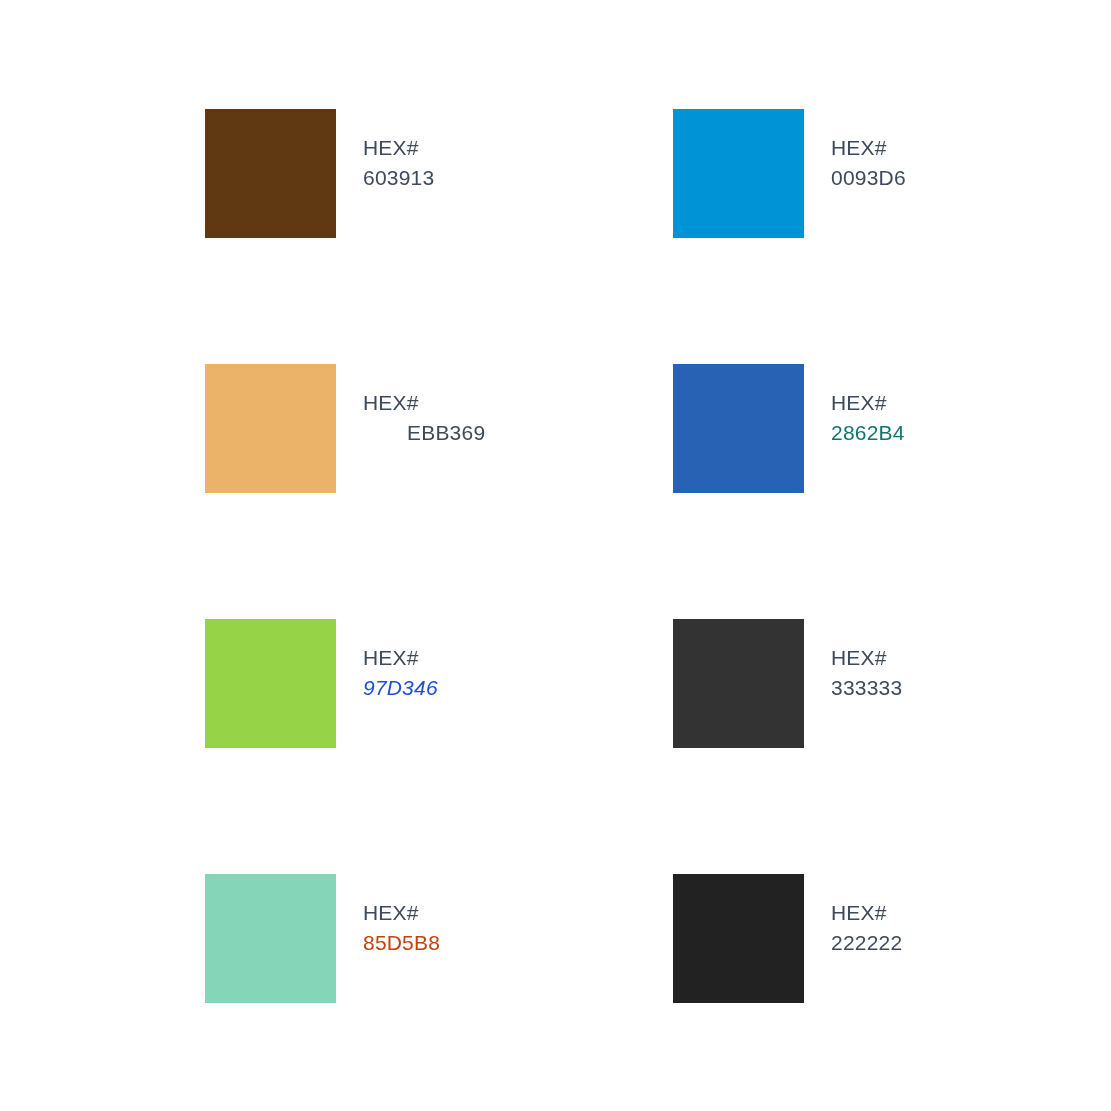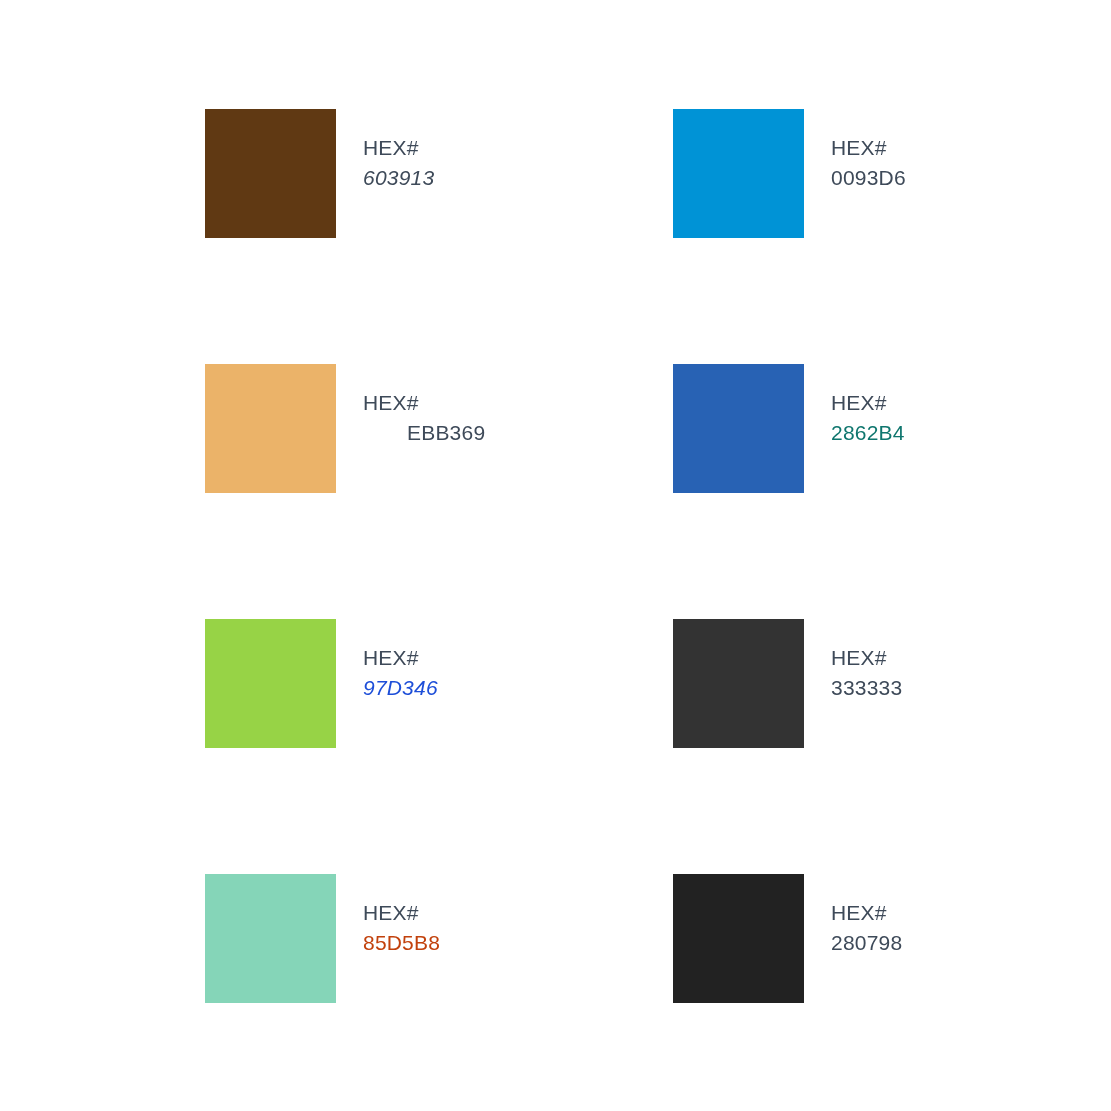--- a/index.html
+++ b/index.html
@@ -76,21 +76,21 @@
 <body style="background: rgb(255, 255, 255);">
 
 <div id="palette-sheet">
 
   <div class="palette-grid">
 
     <div class="swatch-entry">
       <div class="swatch-chip" style="background: rgb(96, 57, 19);"></div>
       <div class="swatch-caption">
         <div class="caption-line caption-label" style="color: rgb(62, 74, 89);">HEX#</div>
-        <div class="caption-line caption-value" style="color: rgb(62, 74, 89); font-style: italic;">603913</div>
+        <div class="caption-line caption-value" style="color: rgb(62, 74, 89);">603913</div>
       </div>
     </div>
 
     <div class="swatch-entry">
       <div class="swatch-chip" style="background: rgb(0, 147, 214);"></div>
       <div class="swatch-caption">
         <div class="caption-line caption-label" style="color: rgb(62, 74, 89);">HEX#</div>
         <div class="caption-line caption-value" style="color: rgb(62, 74, 89);">0093D6</div>
       </div>
     </div>
@@ -132,18 +132,18 @@
       <div class="swatch-caption">
         <div class="caption-line caption-label" style="color: rgb(62, 74, 89);">HEX#</div>
         <div class="caption-line caption-value" style="color: #c2410c;">85D5B8</div>
       </div>
     </div>
 
     <div class="swatch-entry">
       <div class="swatch-chip" style="background: rgb(34, 34, 34);"></div>
       <div class="swatch-caption">
         <div class="caption-line caption-label" style="color: rgb(62, 74, 89);">HEX#</div>
-        <div class="caption-line caption-value" style="color: rgb(62, 74, 89);">280798</div>
+        <div class="caption-line caption-value" style="color: rgb(62, 74, 89);">222222</div>
       </div>
     </div>
 
   </div>
 </div>
 
 </body></html>

